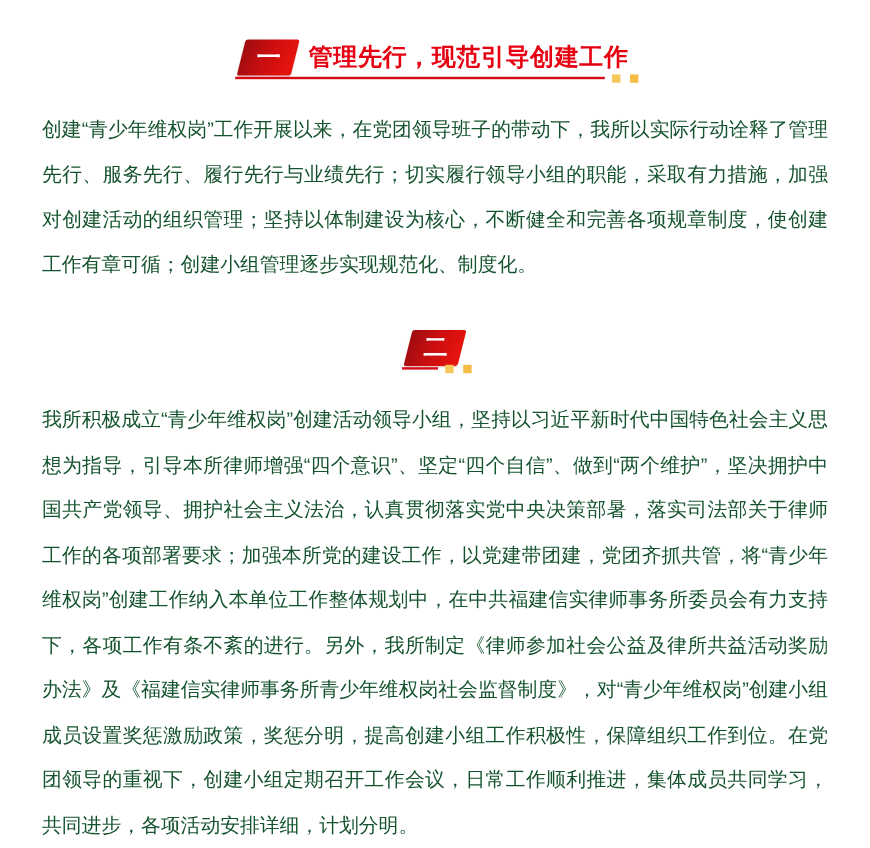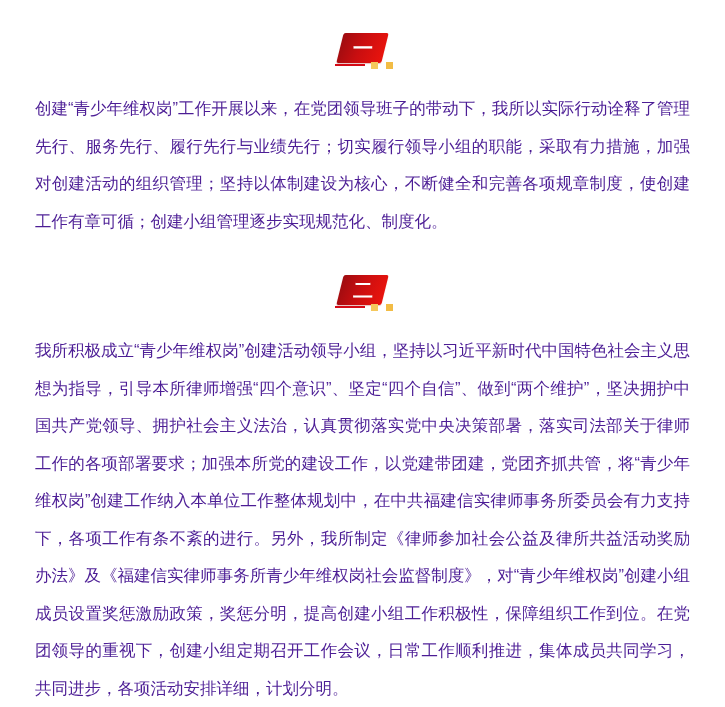--- a/index.html
+++ b/index.html
@@ -73,39 +73,40 @@
     height: 7px;
     bottom: -6px;
     background: #f2bc45;
   }
   .gold-sq.sq1 { right: 7px;  background: #f5c85c; }
   .gold-sq.sq2 { right: -8px; background: #f2bc45; }
 
   
   .body-text {
     margin: 27px 0 0 0;
-    color: #4c1d95;
+    color: #14532d;
     font-size: 16.5px;
     line-height: 37.5px;
     text-align: justify;
     text-justify: inter-ideograph;
     word-break: break-all;
   }
 </style>
 </head>
 <body>
 
 <div class="page">
 
   <section class="article-section section-1">
     <div class="section-header">
       <div class="header-inner">
         <div class="num-badge">
           <span class="num">一</span>
         </div>
+        <h2 class="section-title">管理先行，现范引导创建工作</h2>
         <div class="header-underline"></div>
         <span class="gold-sq sq1"></span>
         <span class="gold-sq sq2"></span>
       </div>
     </div>
     <p class="body-text">创建“青少年维权岗”工作开展以来，在党团领导班子的带动下，我所以实际行动诠释了管理先行、服务先行、履行先行与业绩先行；切实履行领导小组的职能，采取有力措施，加强对创建活动的组织管理；坚持以体制建设为核心，不断健全和完善各项规章制度，使创建工作有章可循；创建小组管理逐步实现规范化、制度化。</p>
   </section>
 
   <section class="article-section section-2">
     <div class="section-header">

